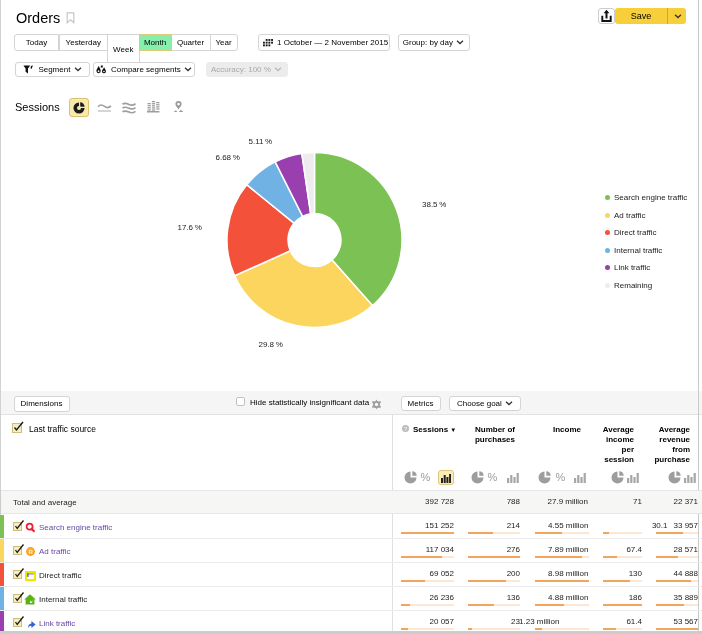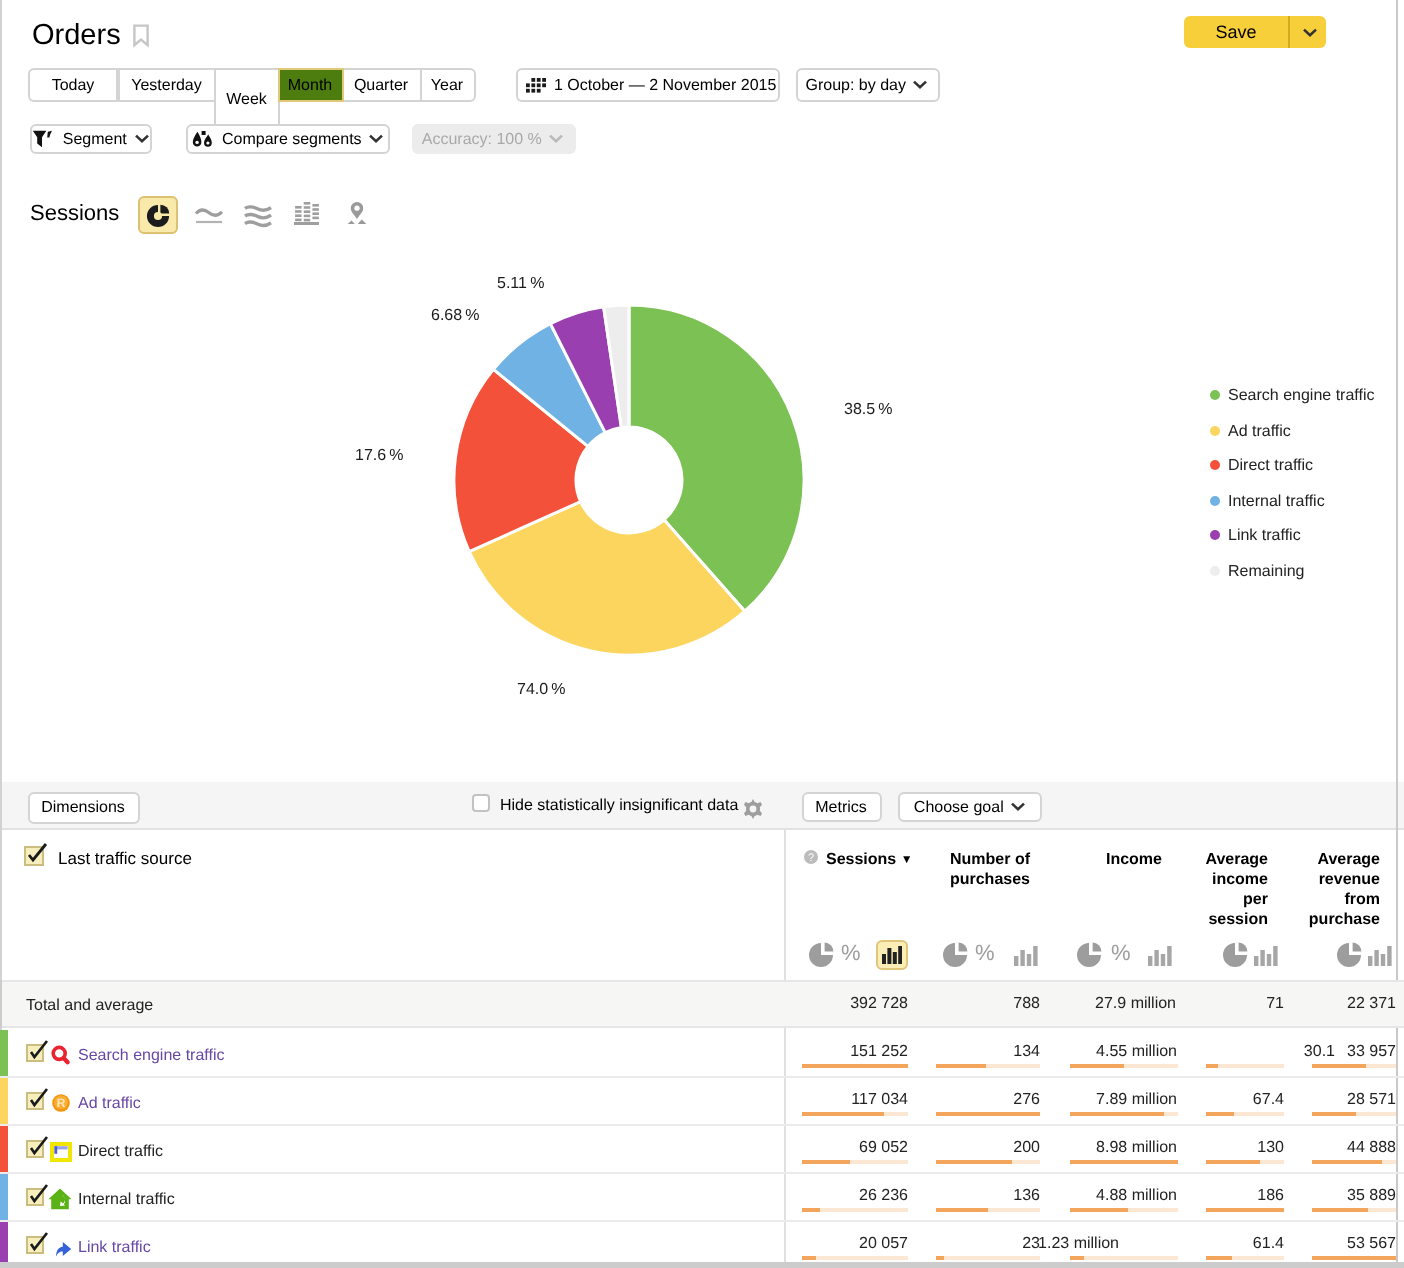--- a/index.html
+++ b/index.html
@@ -15,34 +15,34 @@
 <svg class="abs" style="left:66px;top:12px" width="9" height="12" viewBox="0 0 9 12">
     <path d="M1.2 0.8 H7.8 V10.6 L4.5 7.8 L1.2 10.6 Z" fill="none" stroke="#c6c6c6" stroke-width="1.2"></path>
   </svg>
 
 <div class="abs" style="left:597.5px;top:8px;width:17px;height:16px;border:1px solid #ccc;border-radius:3px;background:#fff;box-sizing:border-box">
 <svg width="15" height="14" viewBox="0 0 15 14">
       <path d="M7.5 0.8 L10.4 4.2 H8.5 V9.5 H6.5 V4.2 H4.6 Z" fill="#111"></path>
       <path d="M3.3 6.8 V12 H11.7 V6.8" fill="none" stroke="#111" stroke-width="1.9"></path>
     </svg>
 </div>
-<div class="abs" style="left:592px;top:8px;width:71px;height:16px;background:#f6cf3a;border-radius:3px;display:flex">
+<div class="abs" style="left:615px;top:8px;width:71px;height:16px;background:#f6cf3a;border-radius:3px;display:flex">
 <div style="width:52px;font-size:9px;display:flex;align-items:center;justify-content:center">Save</div>
 <div style="width:1px;background:rgba(140,100,0,.35)"></div>
 <div style="flex:1;display:flex;align-items:center;justify-content:center">
       <svg width="8" height="5" viewBox="0 0 8 5" style="margin-left:1px">
         <path d="M1 0.8 L4 3.6 L7 0.8" stroke="#333" fill="none" stroke-width="1.3"></path>
       </svg>
     </div>
 </div>
 
 <div class="btn" style="left:14px;top:34px;width:45px;height:17px;border-radius:3px 0 0 3px">Today</div>
 <div class="btn" style="left:58.5px;top:34px;width:49.5px;height:17px;border-radius:0">Yesterday</div>
 <div class="btn" style="left:107px;top:34px;width:32.5px;height:31px;border-radius:0">Week</div>
-<div class="btn" style="left:138.5px;top:34px;width:33px;height:17px;border-radius:0;background:#4d7c0f;border-color:#e2c979;z-index:2">Month</div>
+<div class="btn" style="left:138.5px;top:34px;width:33px;height:17px;border-radius:0;background:#86efac;border-color:#e2c979;z-index:2">Month</div>
 <div class="btn" style="left:170.5px;top:34px;width:40px;height:17px;border-radius:0">Quarter</div>
 <div class="btn" style="left:209.5px;top:34px;width:28px;height:17px;border-radius:0 3px 3px 0">Year</div>
 <div class="btn" style="left:258px;top:34px;width:132px;height:17px;justify-content:flex-start;padding-left:4px">
 <svg width="10" height="8" viewBox="0 0 10 8" style="margin-right:4px">
       <g fill="#1a1a1a">
         <rect x="2.7" y="0" width="1.9" height="1.9"></rect>
         <rect x="5.4" y="0" width="1.9" height="1.9"></rect>
         <rect x="8.1" y="0" width="1.9" height="1.9"></rect>
         <rect x="0" y="2.7" width="1.9" height="1.9"></rect>
         <rect x="2.7" y="2.7" width="1.9" height="1.9"></rect>
@@ -51,21 +51,21 @@
         <rect x="0" y="5.4" width="1.9" height="1.9"></rect>
         <rect x="2.7" y="5.4" width="1.9" height="1.9"></rect>
         <rect x="5.4" y="5.4" width="1.9" height="1.9"></rect>
       </g>
     </svg>
 1 October — 2 November 2015</div>
 <div class="btn" style="left:397.5px;top:34px;width:72px;height:17px">Group: by day&nbsp;<svg width="8" height="5" viewBox="0 0 8 5" style="margin-left:1px">
       <path d="M1 0.8 L4 3.6 L7 0.8" stroke="#333" fill="none" stroke-width="1.3"></path>
     </svg></div>
 
-<div class="btn" style="left:15px;top:62px;width:61px;height:15px">
+<div class="btn" style="left:15px;top:62px;width:75px;height:15px">
 <svg width="11" height="9" viewBox="0 0 11 9" style="margin-right:4px">
       <path d="M0.4 0.4 H7.2 L5 3.6 V8.6 L2.6 6.8 V3.6 Z" fill="#111"></path>
       <path d="M7.9 0.9 L10 0.4 C9.4 1.5 8.9 2.6 8.7 3.8 L7.6 3.8 C7.7 2.7 7.8 1.8 7.9 0.9 Z" fill="#111"></path>
     </svg>
 Segment&nbsp;<svg width="8" height="5" viewBox="0 0 8 5" style="margin-left:1px">
       <path d="M1 0.8 L4 3.6 L7 0.8" stroke="#333" fill="none" stroke-width="1.3"></path>
     </svg></div>
 <div class="btn" style="left:93px;top:62px;width:102px;height:15px">
 <svg width="11" height="10" viewBox="0 0 11 10" style="margin-right:4px">
       <path d="M2.7 0.9 C3.9 2.9 4.7 4.4 4.7 6.1 A2.15 2.15 0 0 1 0.4 6.1 C0.4 4.4 1.5 2.9 2.7 0.9 Z" fill="#111"></path>
@@ -129,21 +129,21 @@
 <path d="M314.5 152.5A87.5 87.5 0 0 1 372.4 305.6L332.0 259.9A26.5 26.5 0 0 0 314.5 213.5Z" fill="#7cc153" stroke="#fff" stroke-width="1.5"></path>
 <path d="M372.4 305.6A87.5 87.5 0 0 1 234.6 275.8L290.3 250.8A26.5 26.5 0 0 0 332.0 259.9Z" fill="#fbd55e" stroke="#fff" stroke-width="1.5"></path>
 <path d="M234.6 275.8A87.5 87.5 0 0 1 246.7 184.7L294.0 223.2A26.5 26.5 0 0 0 290.3 250.8Z" fill="#f4513a" stroke="#fff" stroke-width="1.5"></path>
 <path d="M246.7 184.7A87.5 87.5 0 0 1 275.2 161.8L302.6 216.3A26.5 26.5 0 0 0 294.0 223.2Z" fill="#70b2e3" stroke="#fff" stroke-width="1.5"></path>
 <path d="M275.2 161.8A87.5 87.5 0 0 1 301.8 153.4L310.7 213.8A26.5 26.5 0 0 0 302.6 216.3Z" fill="#9a3fb0" stroke="#fff" stroke-width="1.5"></path>
 <path d="M301.8 153.4A87.5 87.5 0 0 1 314.5 152.5L314.5 213.5A26.5 26.5 0 0 0 310.7 213.8Z" fill="#ededed" stroke="#fff" stroke-width="1.5"></path>
 </svg>
 <div class="abs" style="left:248.5px;top:136.5px;font-size:8px;color:#1c1c1c">5.11 %</div>
 <div class="abs" style="left:215.5px;top:153px;font-size:8px;color:#1c1c1c">6.68 %</div>
 <div class="abs" style="left:177.5px;top:222.5px;font-size:8px;color:#1c1c1c">17.6 %</div>
-<div class="abs" style="left:258.5px;top:339.5px;font-size:8px;color:#1c1c1c">74.0 %</div>
+<div class="abs" style="left:258.5px;top:339.5px;font-size:8px;color:#1c1c1c">29.8 %</div>
 <div class="abs" style="left:422px;top:200px;font-size:8px;color:#1c1c1c">38.5 %</div>
 
 <div class="abs" style="left:605px;top:189px;font-size:8px;color:#222;line-height:17.5px">
 <div><span style="display:inline-block;width:5px;height:5px;border-radius:50%;background:#7cc153;margin-right:4px"></span>Search engine traffic</div>
 <div><span style="display:inline-block;width:5px;height:5px;border-radius:50%;background:#fbd55e;margin-right:4px"></span>Ad traffic</div>
 <div><span style="display:inline-block;width:5px;height:5px;border-radius:50%;background:#f4513a;margin-right:4px"></span>Direct traffic</div>
 <div><span style="display:inline-block;width:5px;height:5px;border-radius:50%;background:#70b2e3;margin-right:4px"></span>Internal traffic</div>
 <div><span style="display:inline-block;width:5px;height:5px;border-radius:50%;background:#9a3fb0;margin-right:4px"></span>Link traffic</div>
 <div><span style="display:inline-block;width:5px;height:5px;border-radius:50%;background:#ededed;margin-right:4px"></span>Remaining</div>
 </div>
@@ -268,21 +268,21 @@
       <path d="M2.5 7 L4.2 9.5 L10.5 1.5" fill="none" stroke="#1a1a1a" stroke-width="1.3"></path>
     </svg>
 <svg class="abs" style="left:25px;top:7px" width="11" height="11" viewBox="0 0 11 11">
       <circle cx="4.6" cy="4.7" r="3" fill="none" stroke="#ea2330" stroke-width="1.8"></circle>
       <path d="M6.8 7 L8.8 9.1" stroke="#ea2330" stroke-width="2.2" stroke-linecap="round"></path>
     </svg>
 <div class="abs" style="left:39px;top:8px;font-size:8px;color:#6747a6">Search engine traffic</div>
 <div class="num" style="left:400.5px;top:6px;width:53.5px">151 252</div>
 <div class="track" style="left:400.5px;top:17px;width:53.5px"></div>
 <div class="bar" style="left:400.5px;top:17px;width:53.5px"></div>
-<div class="num" style="left:468px;top:6px;width:52px">134</div>
+<div class="num" style="left:468px;top:6px;width:52px">214</div>
 <div class="track" style="left:468px;top:17px;width:52px"></div>
 <div class="bar" style="left:468px;top:17px;width:25.3px"></div>
 <div class="num" style="left:535px;top:6px;width:53.5px">4.55 million</div>
 <div class="track" style="left:535px;top:17px;width:53.5px"></div>
 <div class="bar" style="left:535px;top:17px;width:27.1px"></div>
 <div class="num" style="left:628px;top:6px;width:39.5px">30.1</div>
 <div class="track" style="left:602.5px;top:17px;width:39.5px"></div>
 <div class="bar" style="left:602.5px;top:17px;width:6.4px"></div>
 <div class="num" style="left:656px;top:6px;width:42px">33 957</div>
 <div class="track" style="left:656px;top:17px;width:42px"></div>

